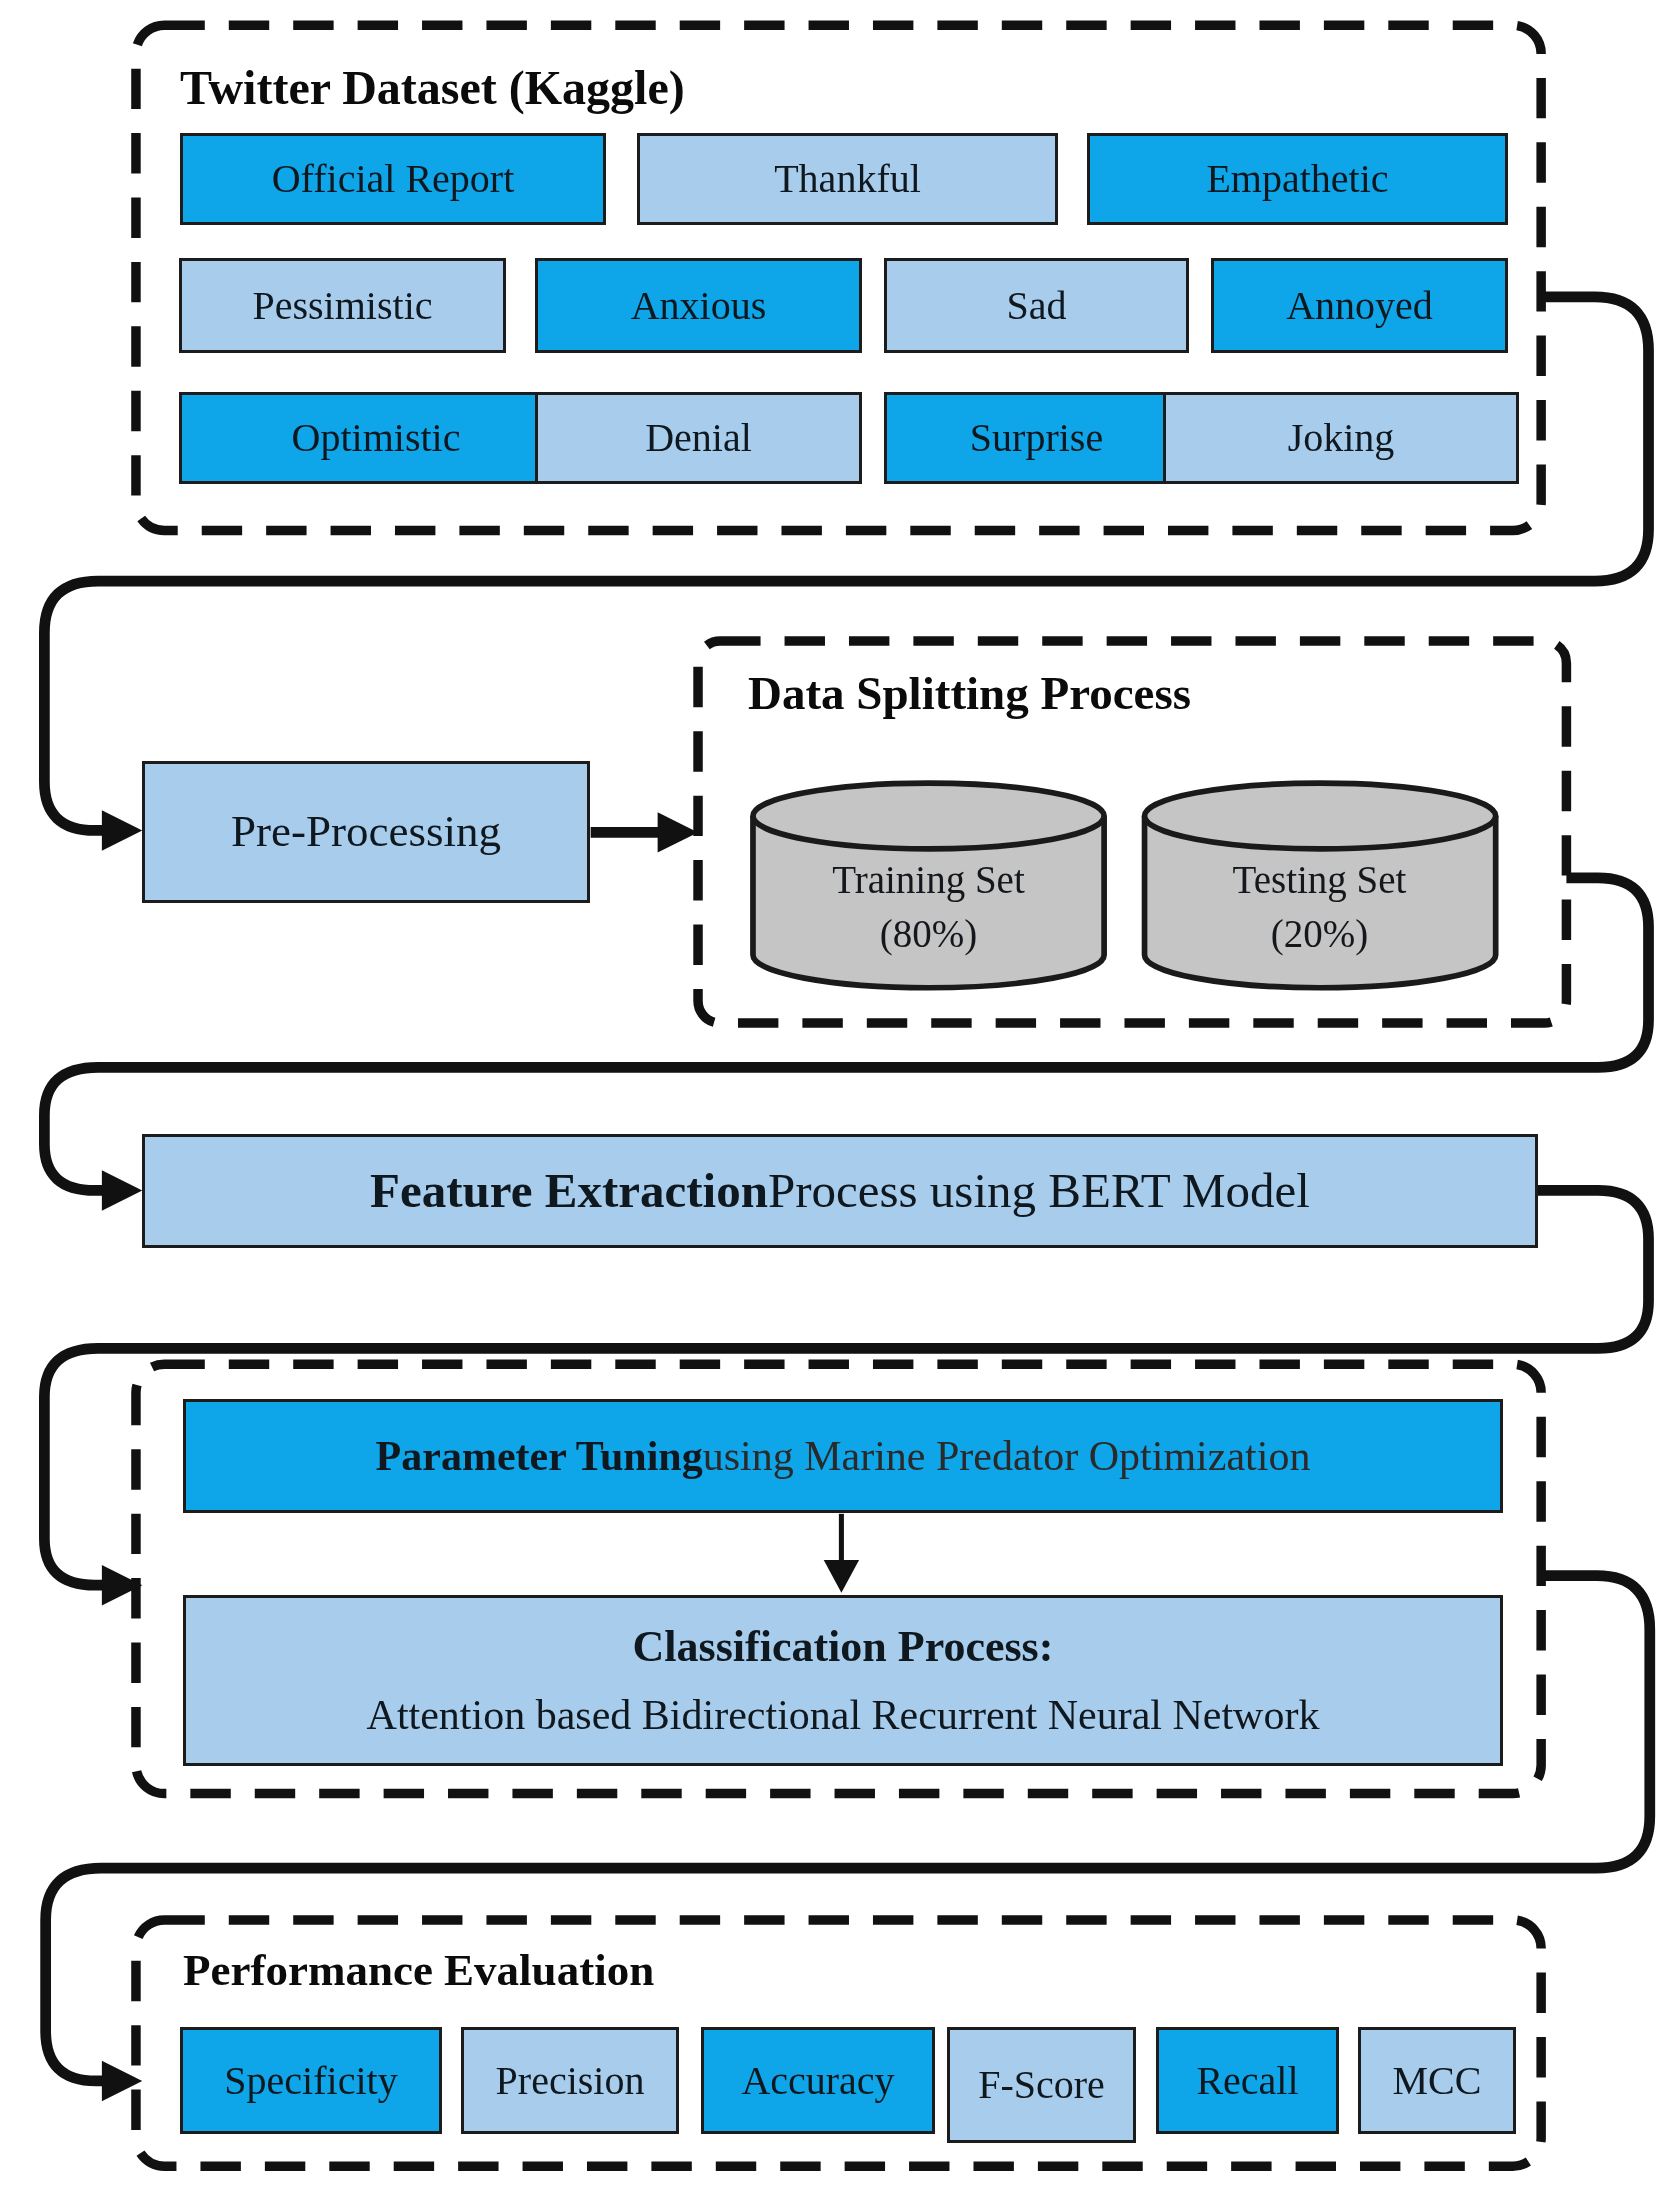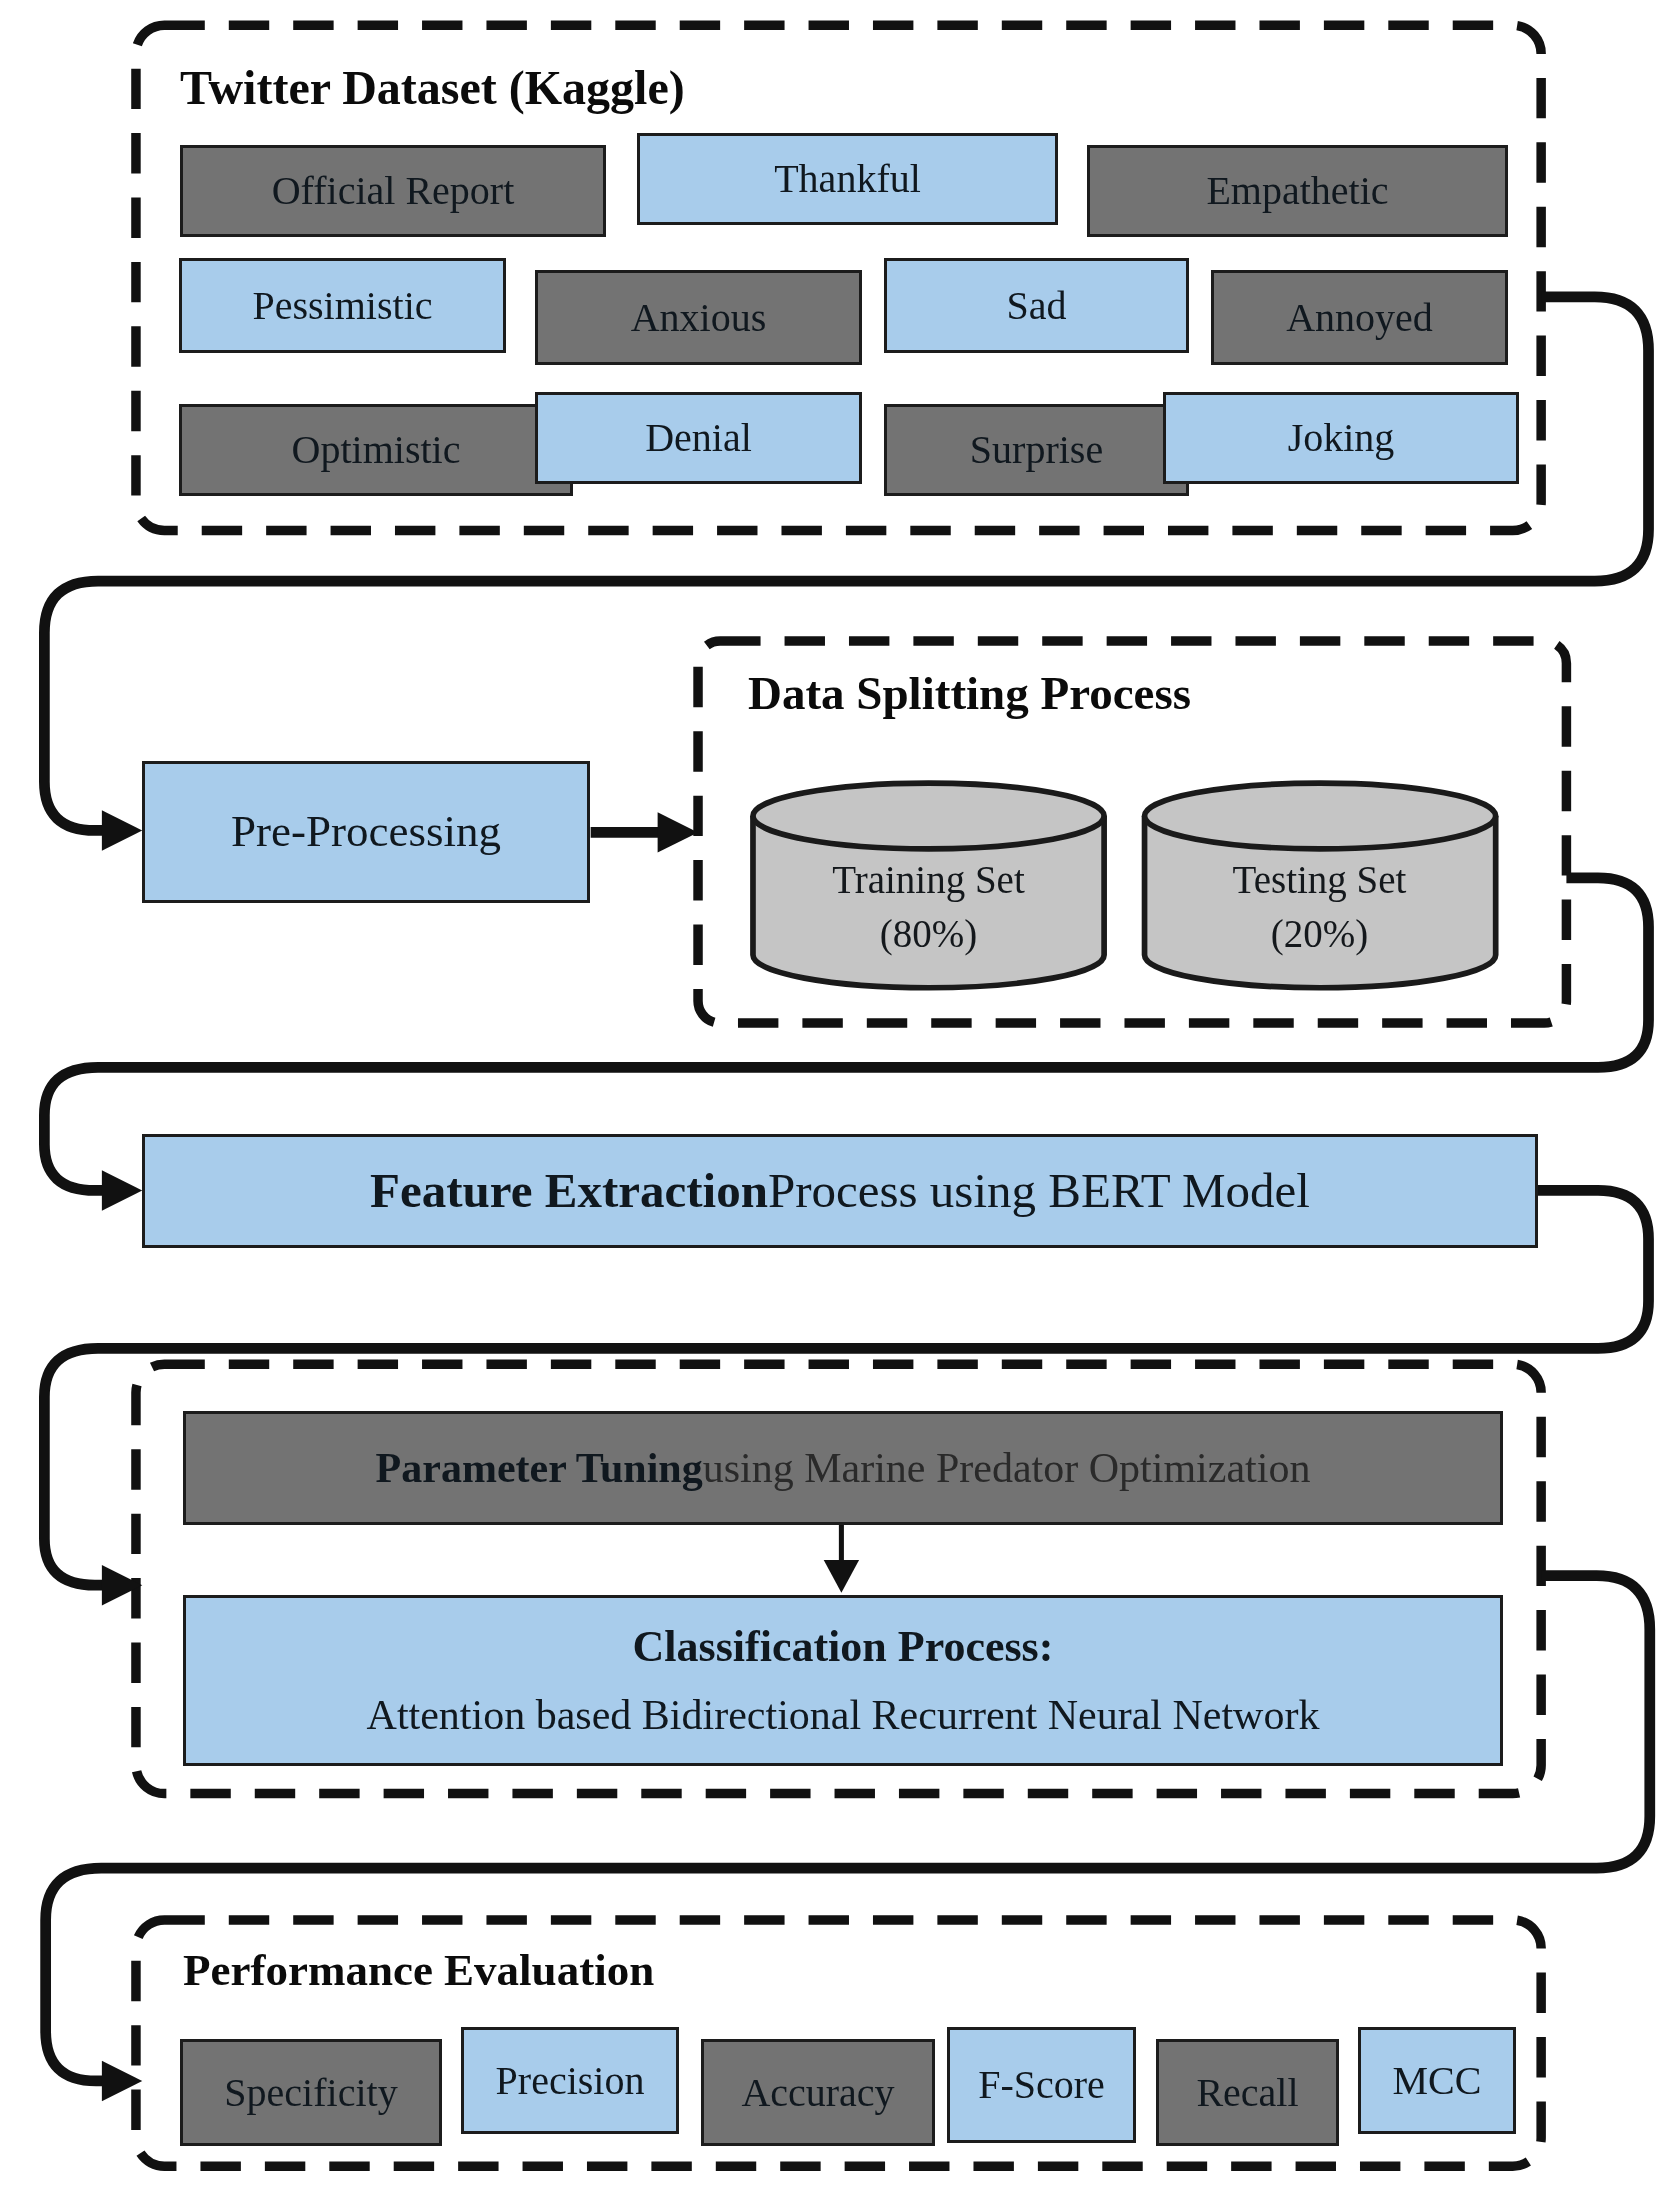--- a/index.html
+++ b/index.html
@@ -6,21 +6,21 @@
   body{width:1679px;height:2194px;font-family:"Liberation Serif","DejaVu Serif",serif;}
   .canvas{position:relative;width:1679px;height:2194px;background:#ffffff;overflow:hidden;}
   svg.layer{position:absolute;left:0;top:0;z-index:0;}
   .hl{z-index:2;}
   .box{
     position:absolute;z-index:2;display:flex;align-items:center;justify-content:center;
     border:3.2px solid #1c1c1c;color:#10181f;font-size:40px;line-height:1.05;text-align:center;
     box-sizing:border-box;
   }
   .box[data-color="blue"]{background:#a8cceb;}
-  .box[data-color="gray"]{background:#737373;margin-top:12px;}
+  .box[data-color="gray"]{background:#0ea5e9;}
   .title{
     position:absolute;z-index:2;font-weight:bold;color:#0b0b0b;white-space:nowrap;
   }
   .pre-box{font-size:45px;}
   .feature-box{font-size:49px;}
   .feature-box .bold{font-weight:bold;}
   .param-box{font-size:42px;}
   .param-box .bold{font-weight:bold;}
   .param-box .rest{color:#2a2a2a;}
   .classif-box{flex-direction:column;gap:23px;font-size:42px;}

